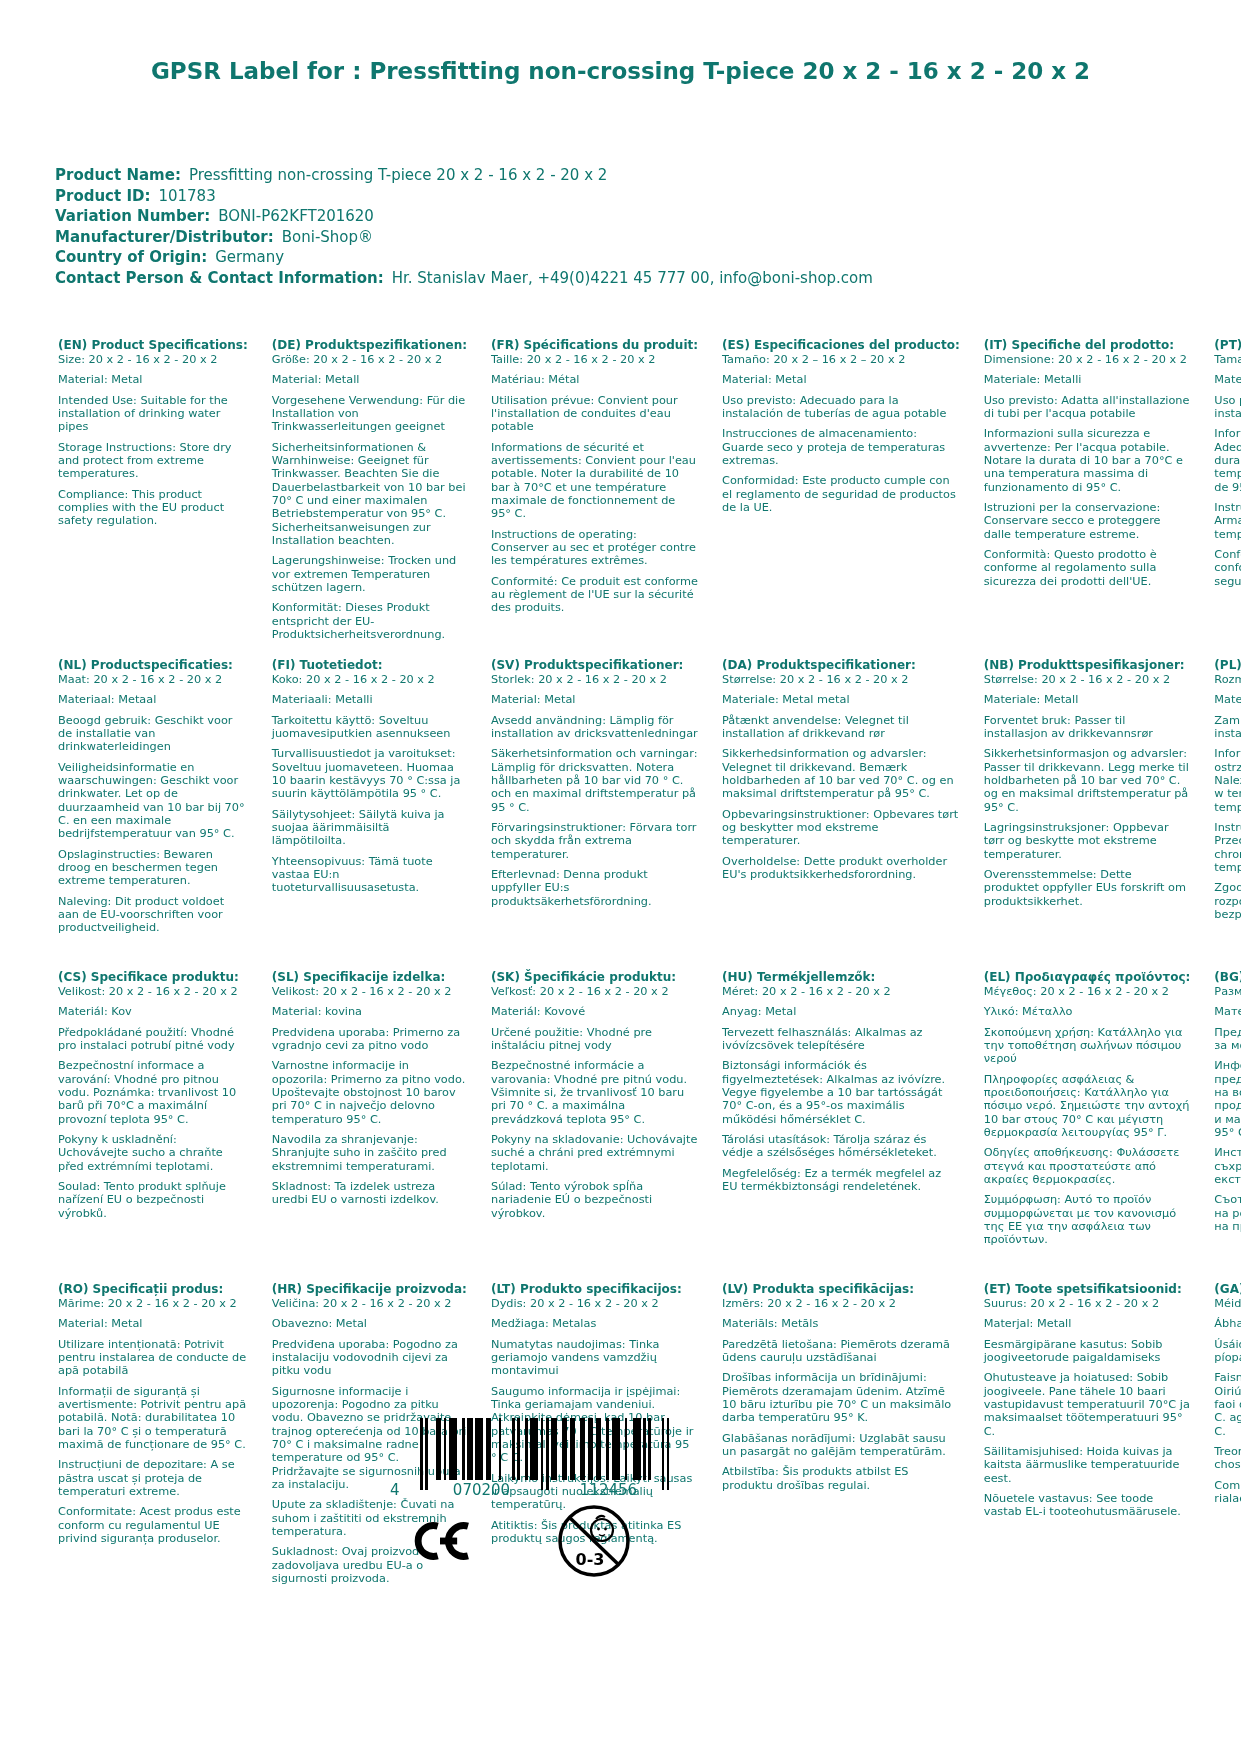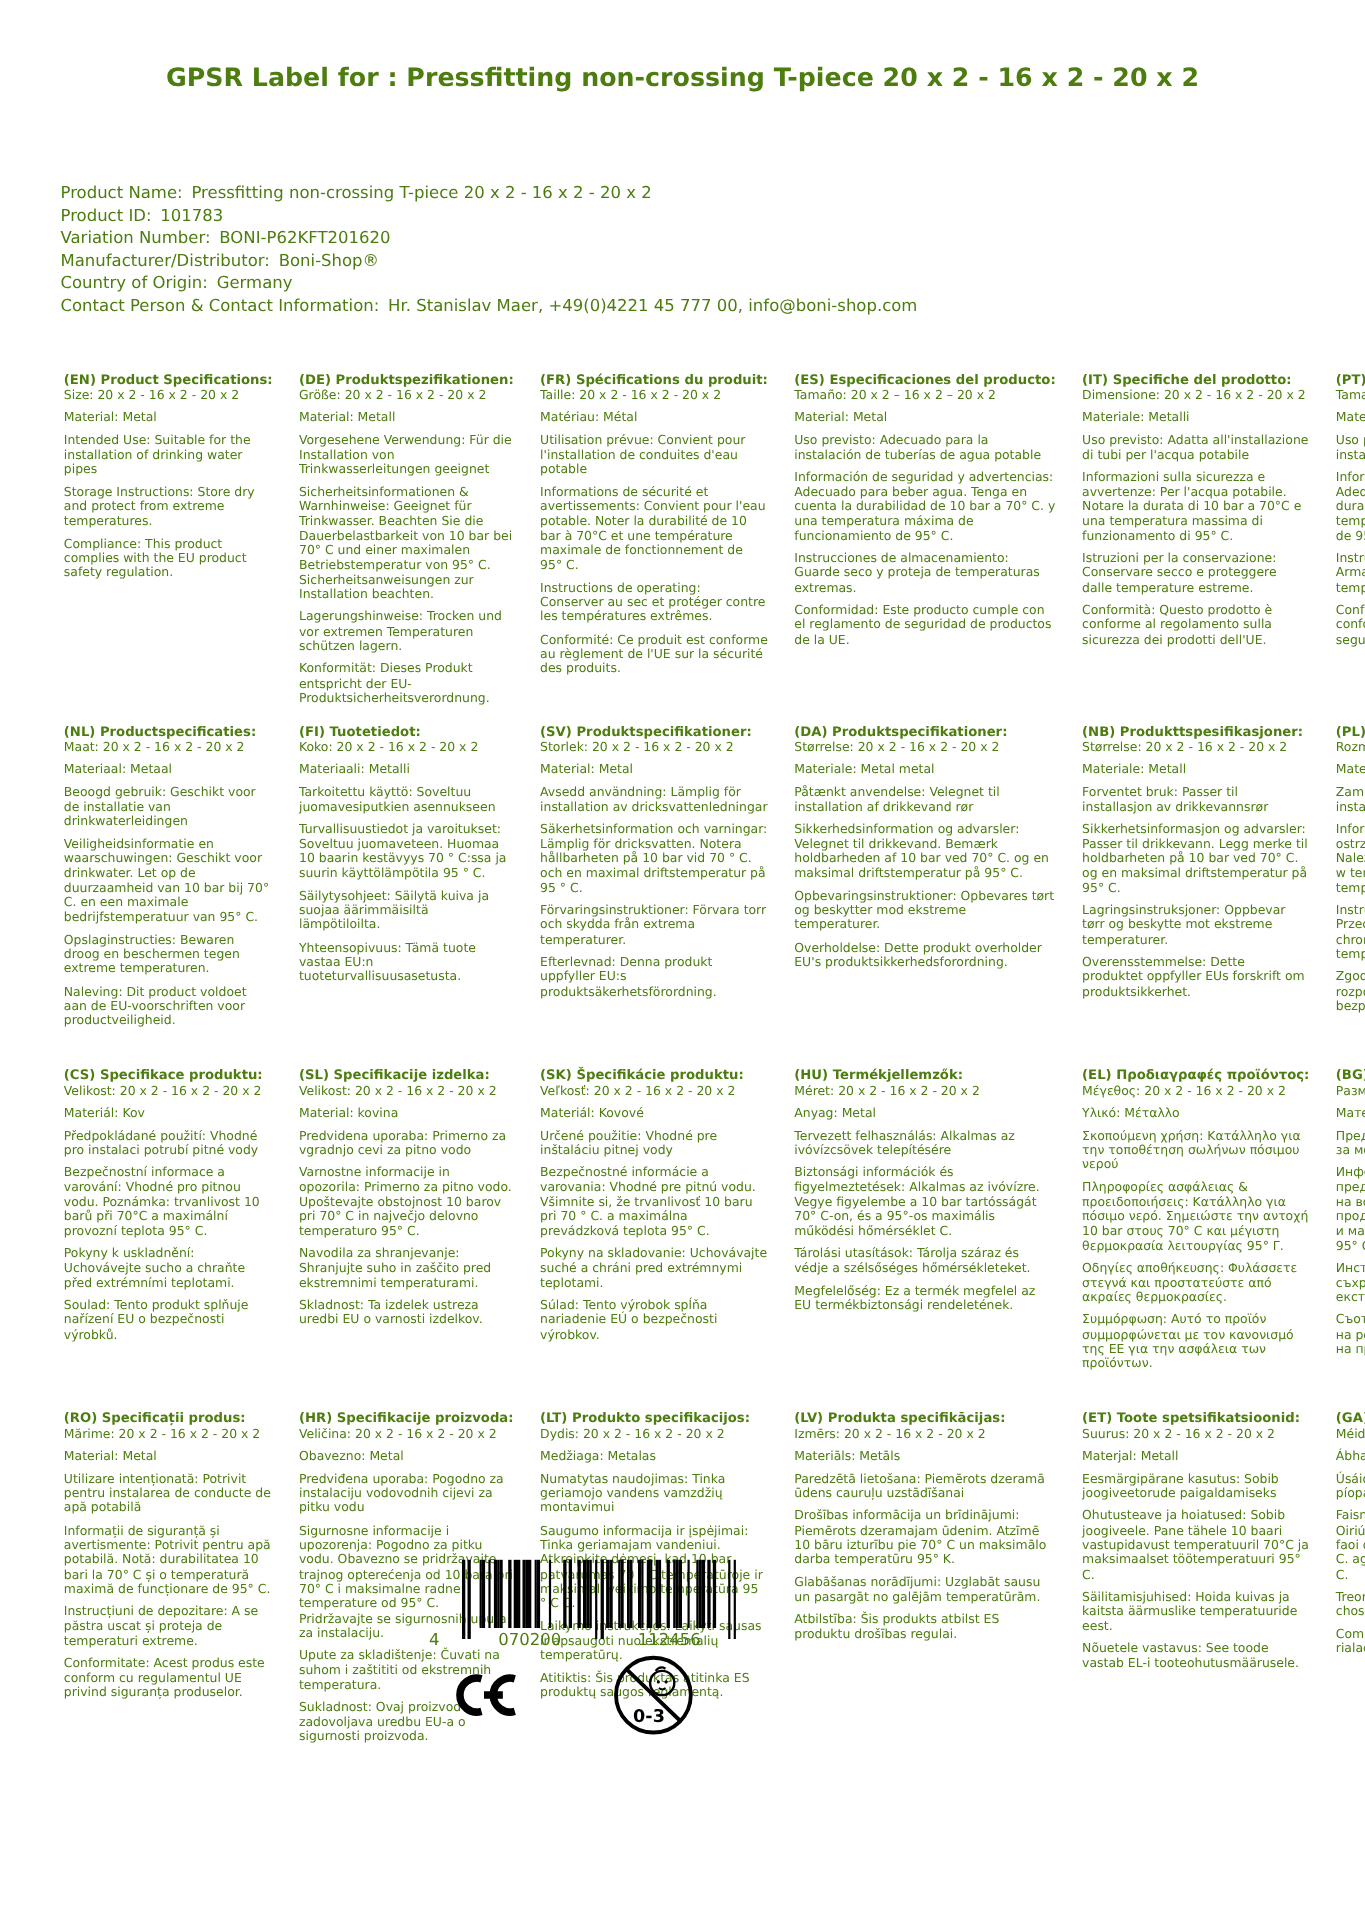--- a/index.html
+++ b/index.html
@@ -2,21 +2,21 @@
 <html><head>
 <meta charset="utf-8">
 <style>
   * { box-sizing: border-box; }
   html,body { margin:0; padding:0; background:#fff; }
   .page {
     position: relative;
     width: 1241px;
     height: 1754px;
     background: #ffffff;
-    color: #4d7c0f;
+    color: #0f766e;
     font-family: "DejaVu Sans", sans-serif;
     overflow: hidden;
   }
   .doc-title {
     position: absolute;
     top: 50px;
     left: 50%;
     transform: translateX(-50%);
     width: 960px;
     text-align: center;
@@ -24,21 +24,21 @@
     font-weight: bold;
     line-height: 1.85;
   }
   .product-info {
     position: absolute;
     top: 165px;
     left: 55px;
     font-size: 15px;
     line-height: 20.5px;
   }
-  .info-label { font-weight: normal; }
+  .info-label { font-weight: bold; }
   .info-value { margin-left: 8px; }
   .language-grid {
     position: absolute;
     top: 338px;
     left: 58px;
     width: 1150px;
     display: grid;
     grid-template-columns: repeat(6, 1fr);
     grid-template-rows: 320px 312px 312px auto;
     column-gap: 24px;
@@ -144,21 +144,20 @@
           <p class="spec-paragraph">Conformité: Ce produit est conforme au règlement de l'UE sur la sécurité des produits.</p>
         </div>
   </div>
 
   <div class="language-block">
     <p class="block-header">(ES) Especificaciones del producto:</p>
     <div class="block-body">
           <p class="spec-paragraph">Tamaño: 20 x 2 – 16 x 2 – 20 x 2</p>
           <p class="spec-paragraph">Material: Metal</p>
           <p class="spec-paragraph">Uso previsto: Adecuado para la instalación de tuberías de agua potable</p>
-          <p class="spec-paragraph">Información de seguridad y advertencias: Adecuado para beber agua. Tenga en cuenta la durabilidad de 10 bar a 70° C. y una temperatura máxima de funcionamiento de 95° C.</p>
           <p class="spec-paragraph">Instrucciones de almacenamiento: Guarde seco y proteja de temperaturas extremas.</p>
           <p class="spec-paragraph">Conformidad: Este producto cumple con el reglamento de seguridad de productos de la UE.</p>
         </div>
   </div>
 
   <div class="language-block">
     <p class="block-header">(IT) Specifiche del prodotto:</p>
     <div class="block-body">
           <p class="spec-paragraph">Dimensione: 20 x 2 - 16 x 2 - 20 x 2</p>
           <p class="spec-paragraph">Materiale: Metalli</p>

